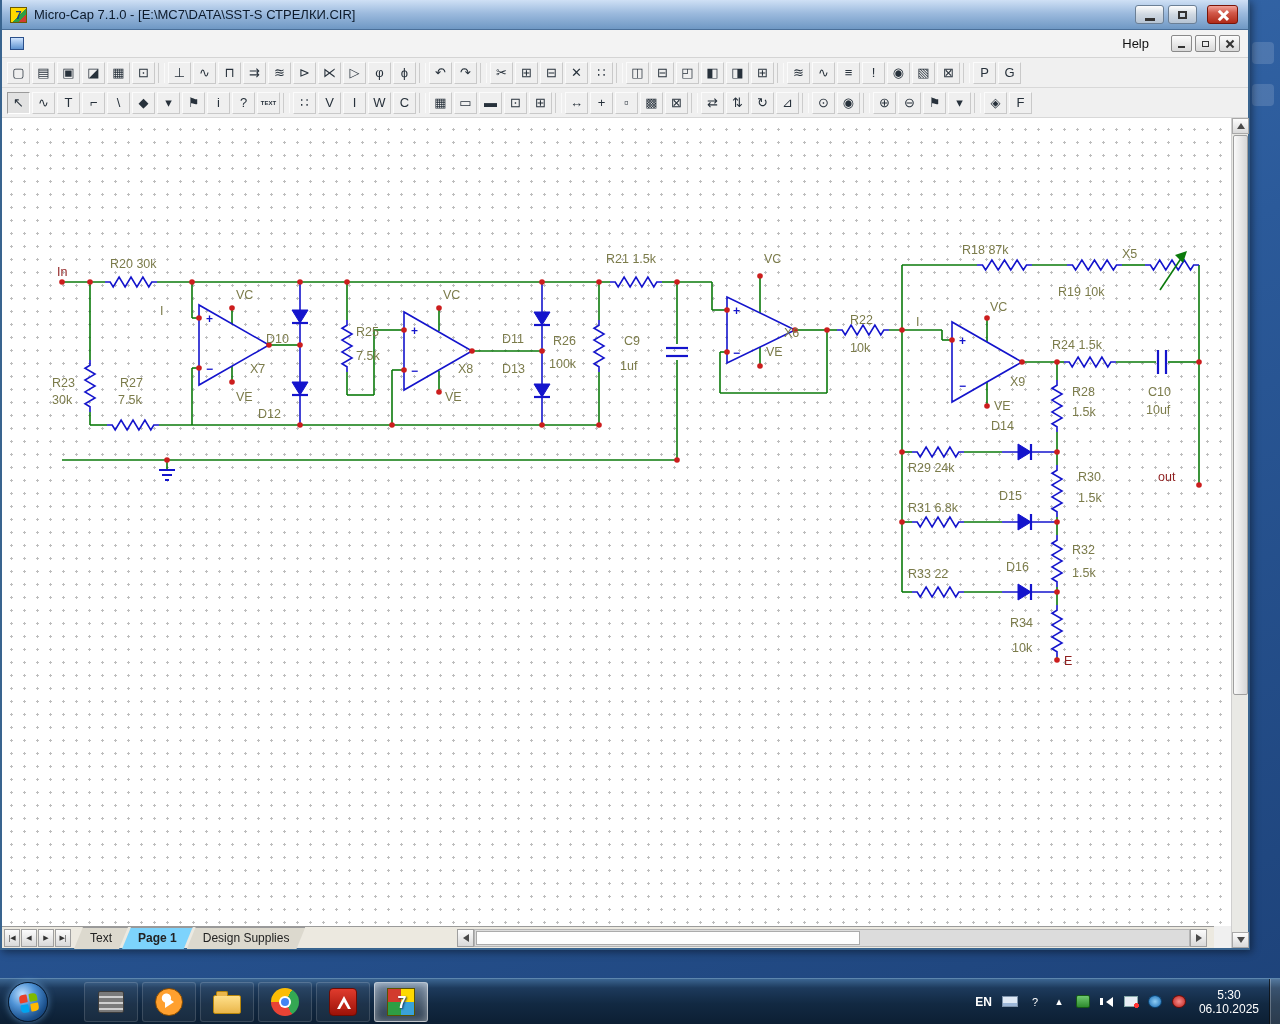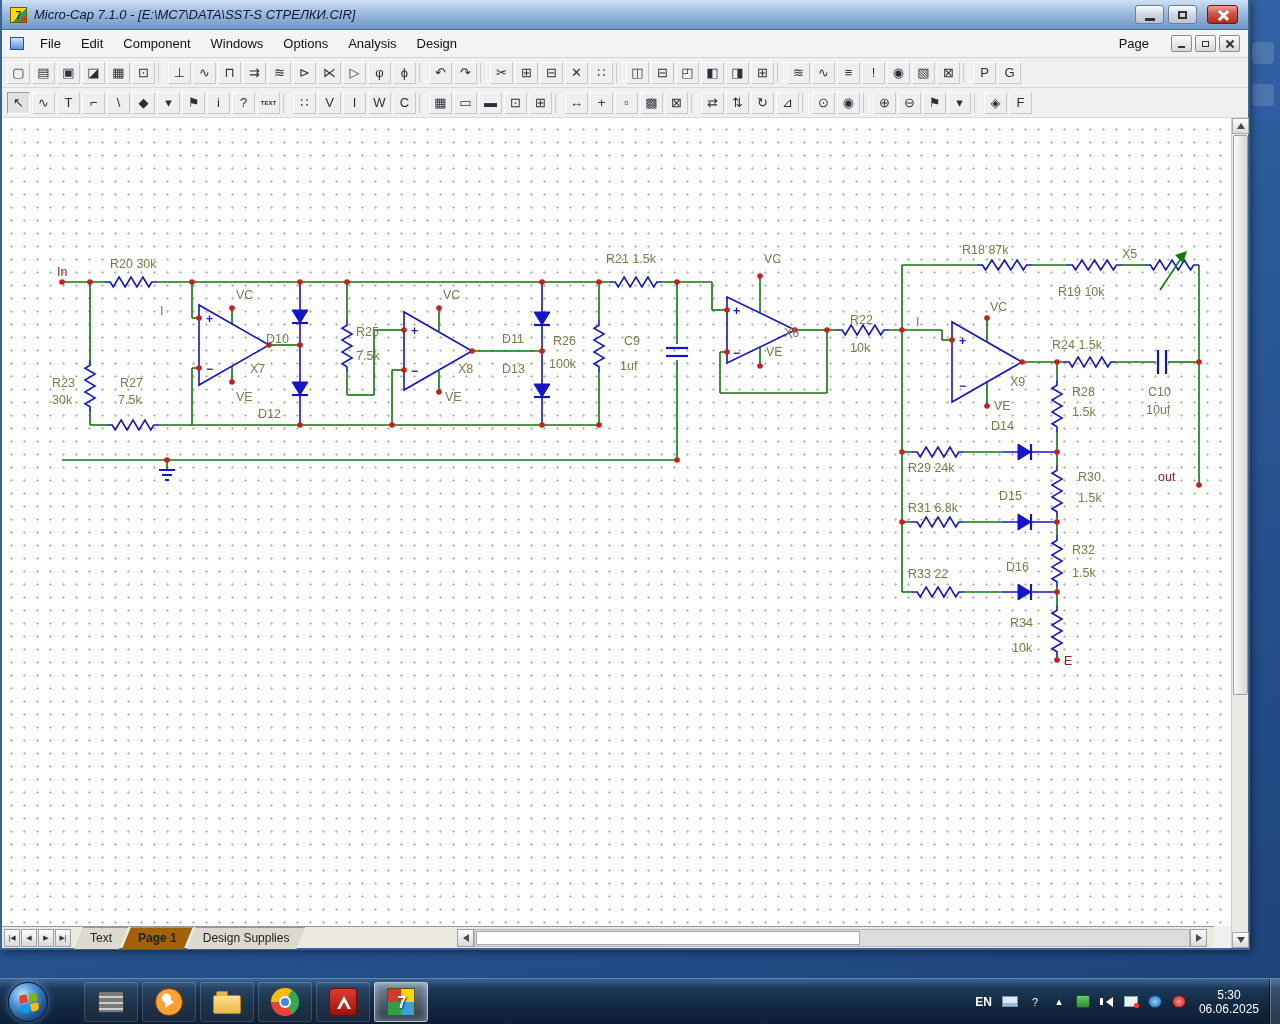--- a/index.html
+++ b/index.html
@@ -11,21 +11,21 @@
   
   .window { position:absolute; left:0; top:0; width:1250px; height:950px;
     background:#f0f0f0; border:2px solid #39648f; border-top:none; box-shadow:2px 2px 8px rgba(0,0,0,.45); }
   .titlebar { position:relative; height:30px;
     background:linear-gradient(to bottom,#cfe0f5 0%,#9dbbde 45%,#6f98c4 100%);
     display:flex; align-items:center; padding:0 8px; border-bottom:1px solid #4a6f99; }
   .mc-logo-sm { width:17px; height:16px; margin-right:7px;
     background:linear-gradient(135deg,#ffd900 0 55%,#2f9e44 55% 75%,#d23b2e 75%);
     display:flex; align-items:center; justify-content:center;
     font-weight:bold; color:#123d8c; font-size:11px; border:1px solid #6b5a00; }
-  .title-text { font-size:13px; color:#0c1a2b;font-style:italic; }
+  .title-text { font-size:13px; color:#0c1a2b; }
   .winbtns { position:absolute; right:10px; top:5px; display:flex; gap:4px; }
   .wbtn { width:29px; height:19px; border:1px solid #6b7f95; border-radius:3px;
     background:linear-gradient(#fdfdfd,#cfd8e2 50%,#b6c4d4);
     display:flex; align-items:center; justify-content:center; }
   .wbtn.close { width:31px; margin-left:6px; border-color:#7a1408;
     background:linear-gradient(#f2a39a,#d2594a 40%,#b02a18); }
   .g-min { width:10px; height:3px; background:#333; margin-top:9px; }
   .g-rest { width:9px; height:8px; border:2px solid #333; background:transparent; }
   .g-x { position:relative; width:12px; height:12px; }
   .g-x::before,.g-x::after { content:""; position:absolute; left:5px; top:0; width:2.5px; height:13px; background:#fff; }
@@ -77,21 +77,21 @@
     background:linear-gradient(90deg,#fafafa,#d7d7d7); border:1px solid #9f9f9f; border-radius:2px; }
 
   
   .bottombar { position:absolute; left:0; top:926px; width:1212px; height:22px; background:#ece9e0; border-top:1px solid #9a9a9a; }
   .tabnav { position:absolute; left:2px; top:2px; display:flex; }
   .navbtn { width:16px; height:18px; margin-right:1px; background:linear-gradient(#fcfcfc,#d9d9d9);
     border:1px solid #9f9f9f; font-size:7px; display:flex; align-items:center; justify-content:center; color:#333; }
   .tabs { position:absolute; left:72px; top:0px; display:flex; height:22px; }
   .tab { height:22px; padding:3px 16px 0 16px; font-size:12px; color:#222; background:#dcd9ce;
     clip-path:polygon(9px 0, 100% 0, calc(100% - 9px) 100%, 0 100%); margin-right:-6px; border-top:1px solid #999; }
-  .tab.active { background:#a16207; font-weight:bold; z-index:2; }
+  .tab.active { background:#7dd3fc; font-weight:bold; z-index:2; }
   .hs-left { position:absolute; left:455px; top:2px; width:17px; height:18px; background:linear-gradient(#fcfcfc,#d9d9d9);
     border:1px solid #9f9f9f; display:flex; align-items:center; justify-content:center; }
   .hs-track { position:absolute; left:472px; top:2px; width:716px; height:18px; background:#dcdcdc; border:1px solid #b5b5b5; }
   .hs-thumb { position:absolute; left:1px; top:1px; width:384px; height:14px; background:#fdfdfd; border:1px solid #aaa; }
   .hs-right { position:absolute; left:1188px; top:2px; width:17px; height:18px; background:linear-gradient(#fcfcfc,#d9d9d9);
     border:1px solid #9f9f9f; display:flex; align-items:center; justify-content:center; }
 
   
   .taskbar { position:absolute; left:0; bottom:0; width:1280px; height:46px;
     background:linear-gradient(#3b6591 0%,#1d3a5c 20%,#122942 55%,#0c1f33 100%);
@@ -163,31 +163,22 @@
             <span class="g-rest"></span>
           </span>
         <span class="wbtn close">
             <span class="g-x"></span>
           </span>
       </span>
     </div>
 
     <div class="menubar">
       <span class="mdi-icon"></span>
-      <span class="menu-items" id="menu-items">
-          <span class="mitem">File</span>
-          <span class="mitem">Edit</span>
-          <span class="mitem">Component</span>
-          <span class="mitem">Windows</span>
-          <span class="mitem">Options</span>
-          <span class="mitem">Analysis</span>
-          <span class="mitem">Design</span>
-        </span>
       <span class="spacer"></span>
-      <span class="mitem">Page</span>
+      <span class="mitem">Help</span>
       <span class="mdibtns">
         <span class="mdibtn">
             <span class="g-min2"></span>
           </span>
         <span class="mdibtn">
             <span class="g-rest2"></span>
           </span>
         <span class="mdibtn">
             <span class="g-x2"></span>
           </span>
@@ -684,18 +675,18 @@
           <span class="tray-ic tr-g">?</span>
           <span class="tray-ic tr-g">▴</span>
           <span class="tray-ic tr-shield"></span>
           <span class="tray-ic tr-vol"></span>
           <span class="tray-ic tr-net"></span>
           <span class="tray-ic tr-up"></span>
           <span class="tray-ic tr-av"></span>
         </div>
       <div class="clock">
         <div>5:30</div>
-        <div>06.06.2025</div>
+        <div>06.10.2025</div>
       </div>
       <div class="show-desktop"></div>
     </div>
   </div>
 </div>
 
 </body></html>

